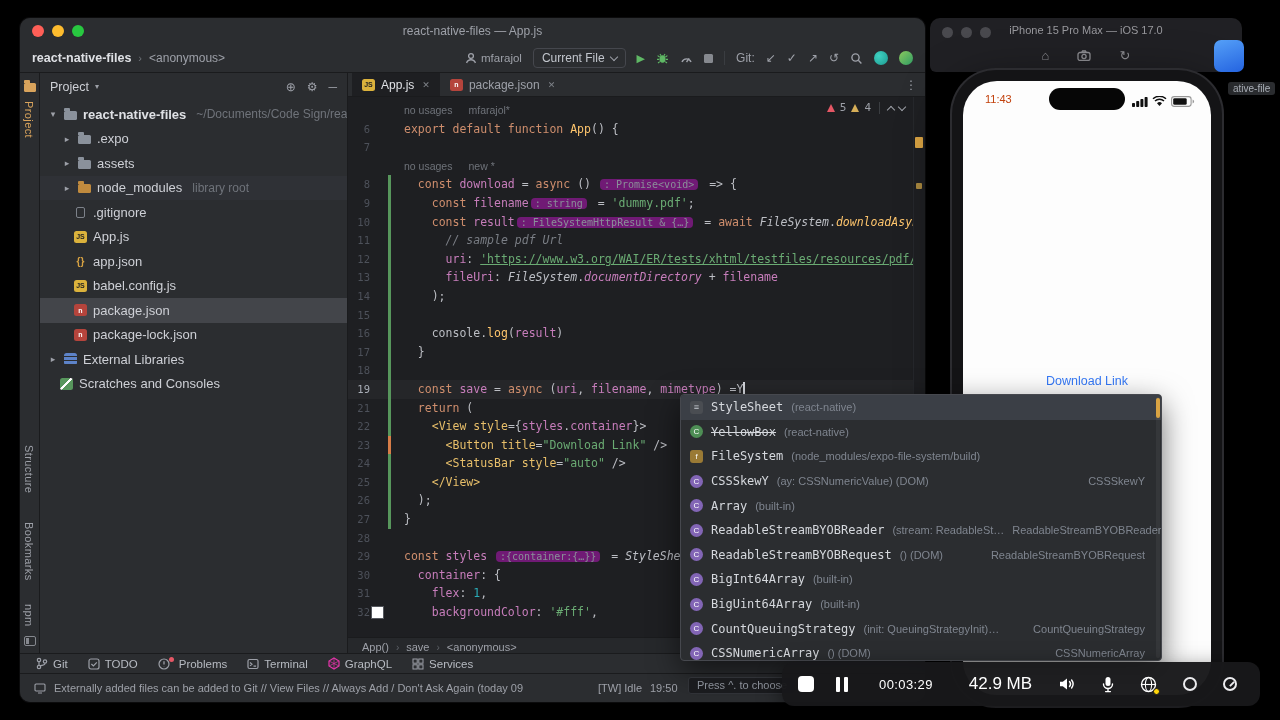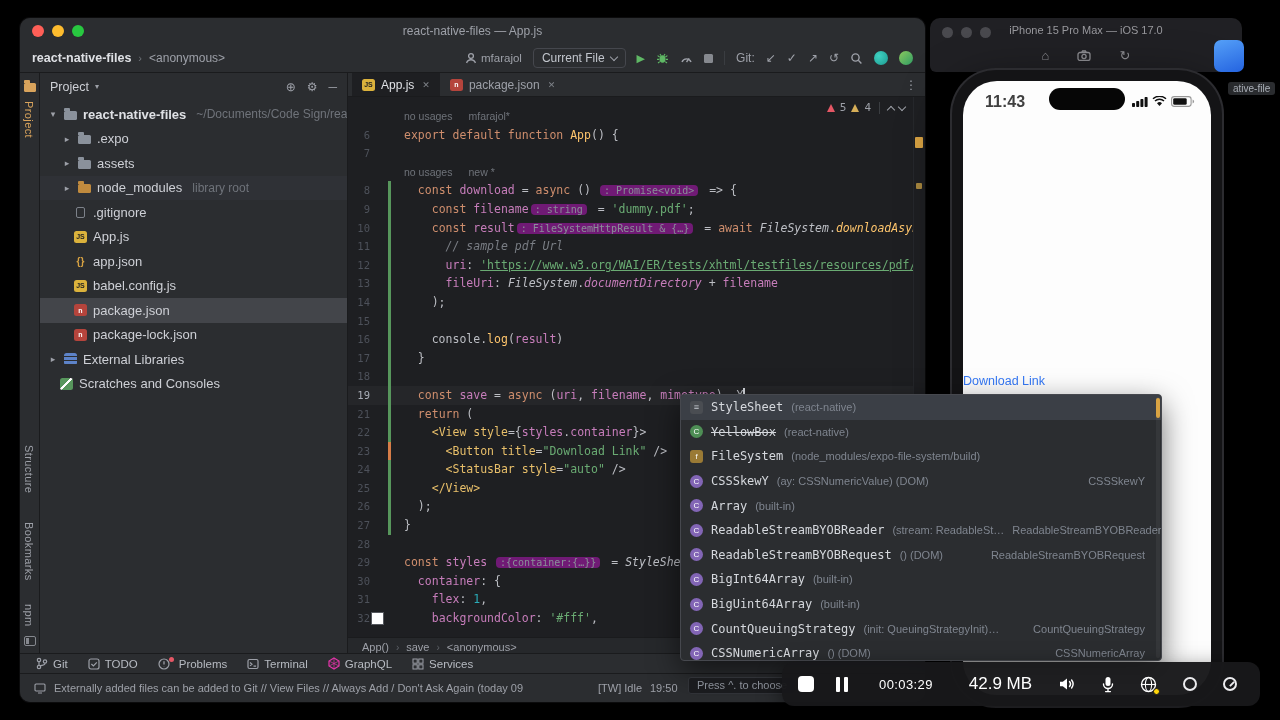--- a/index.html
+++ b/index.html
@@ -69,21 +69,21 @@
 
   
   .edcol{flex:1;display:flex;flex-direction:column;min-width:0;background:#1e1f22}
   .tabbar{height:24px;flex:0 0 24px;background:#2b2d30;border-bottom:1px solid #1a1b1d;display:flex;align-items:stretch;padding-left:4px;position:relative}
   .tab{display:flex;align-items:center;gap:6px;padding:0 10px;font-size:12px;color:#9da0a8}
   .tab.active{background:#1e1f22;color:#dfe1e5}
   .tabclose{font-size:9px;color:#7e8288;margin-left:2px}
   .tabmore{position:absolute;right:8px;top:5px;color:#9da0a8;font-size:12px}
 
   .codewrap{flex:1;position:relative;overflow:hidden;font-family:"DejaVu Sans Mono","Liberation Mono",monospace;font-size:11.5px}
-  #code-lines{position:absolute;left:0;right:12px;top:0;bottom:0;padding-top:10px;overflow:hidden}
+  #code-lines{position:absolute;left:0;right:12px;top:0;bottom:0;padding-top:4px;overflow:hidden}
   .crow{position:relative;height:18.6px;line-height:18.6px;white-space:pre;padding-left:56px;overflow:hidden}
   .crow.cur{background:rgba(255,255,255,.035)}
   .ln{position:absolute;left:0;top:0;width:22px;text-align:right;color:#4d515a;font-size:10.5px;font-family:"DejaVu Sans Mono",monospace}
   .crow.cur .ln{color:#a9aeb7}
   .gbar{position:absolute;left:40px;top:0;bottom:0;width:3px}
   .gbar.grn{background:#57965c}
   .gbar.org{background:#d77d48}
   .sw{position:absolute;left:24px;top:3.5px;width:11px;height:11px;background:#fff;box-shadow:0 0 0 1px #55585e}
   .vrow{height:18.6px;line-height:18.6px;padding-left:56px;font-size:10.5px;color:#6f737a;font-family:"Liberation Sans",sans-serif}
   .vrow .vr{margin-left:16px}
@@ -156,24 +156,24 @@
   .simtitle{position:absolute;left:0;right:0;top:6px;text-align:center;font-size:11px;color:#98989d}
   .simtools{position:absolute;left:0;right:0;top:30px;display:flex;justify-content:center;gap:28px;align-items:center;color:#8e8e93;font-size:13px}
   .blueapp{position:absolute;left:1214px;top:40px;width:30px;height:32px;border-radius:7px;
     background:linear-gradient(160deg,#55a0f8,#2463e0);z-index:15}
   .peek{position:absolute;left:1228px;top:82px;background:#2b2d30;border-radius:3px;color:#aeb3bb;font-size:10px;
     padding:1px 5px;z-index:4;white-space:nowrap;max-width:48px;overflow:hidden}
 
   .phone{position:absolute;left:952px;top:70px;width:270px;height:636px;background:#141416;border-radius:44px;
     box-shadow:0 0 0 2px #2c2c30,0 18px 50px rgba(0,0,0,.7);z-index:10}
   .pscreen{position:absolute;left:11px;top:11px;width:248px;height:614px;background:#fdfdfd;border-radius:34px;overflow:hidden}
-  .pclock{position:absolute;left:22px;top:12px;font-size:16px;font-weight:bold;color:#404040}
+  .pclock{position:absolute;left:22px;top:12px;font-size:11px;font-weight:normal;color:#c2410c}
   .island{position:absolute;left:calc(50% - 38px);top:7px;width:76px;height:22px;border-radius:12px;background:#060606}
   .pstat{position:absolute;right:16px;top:15px;display:flex;gap:4px;align-items:center}
-  .dlink{position:absolute;left:0;right:0;top:293px;text-align:left;font-size:12.5px;color:#3478f6}
+  .dlink{position:absolute;left:0;right:0;top:293px;text-align:center;font-size:12.5px;color:#3478f6}
 
   
   .recorder{position:absolute;left:782px;top:662px;width:478px;height:44px;background:rgba(24,24,26,.97);
     border-radius:12px;z-index:60;display:flex;align-items:center;padding:0 16px;color:#fff;box-shadow:0 6px 22px rgba(0,0,0,.5)}
   .rstop{width:16px;height:16px;background:#fff;border-radius:4px}
   .rpause{display:flex;gap:4px;margin-left:22px}
   .rpause span{width:4px;height:15px;background:#fff;border-radius:1px}
   .rtime{margin-left:31px;font-size:13px;letter-spacing:.4px}
   .rsize{margin-left:36px;font-size:17px}
   .rico{margin-left:26px;position:relative;display:flex;align-items:center}

